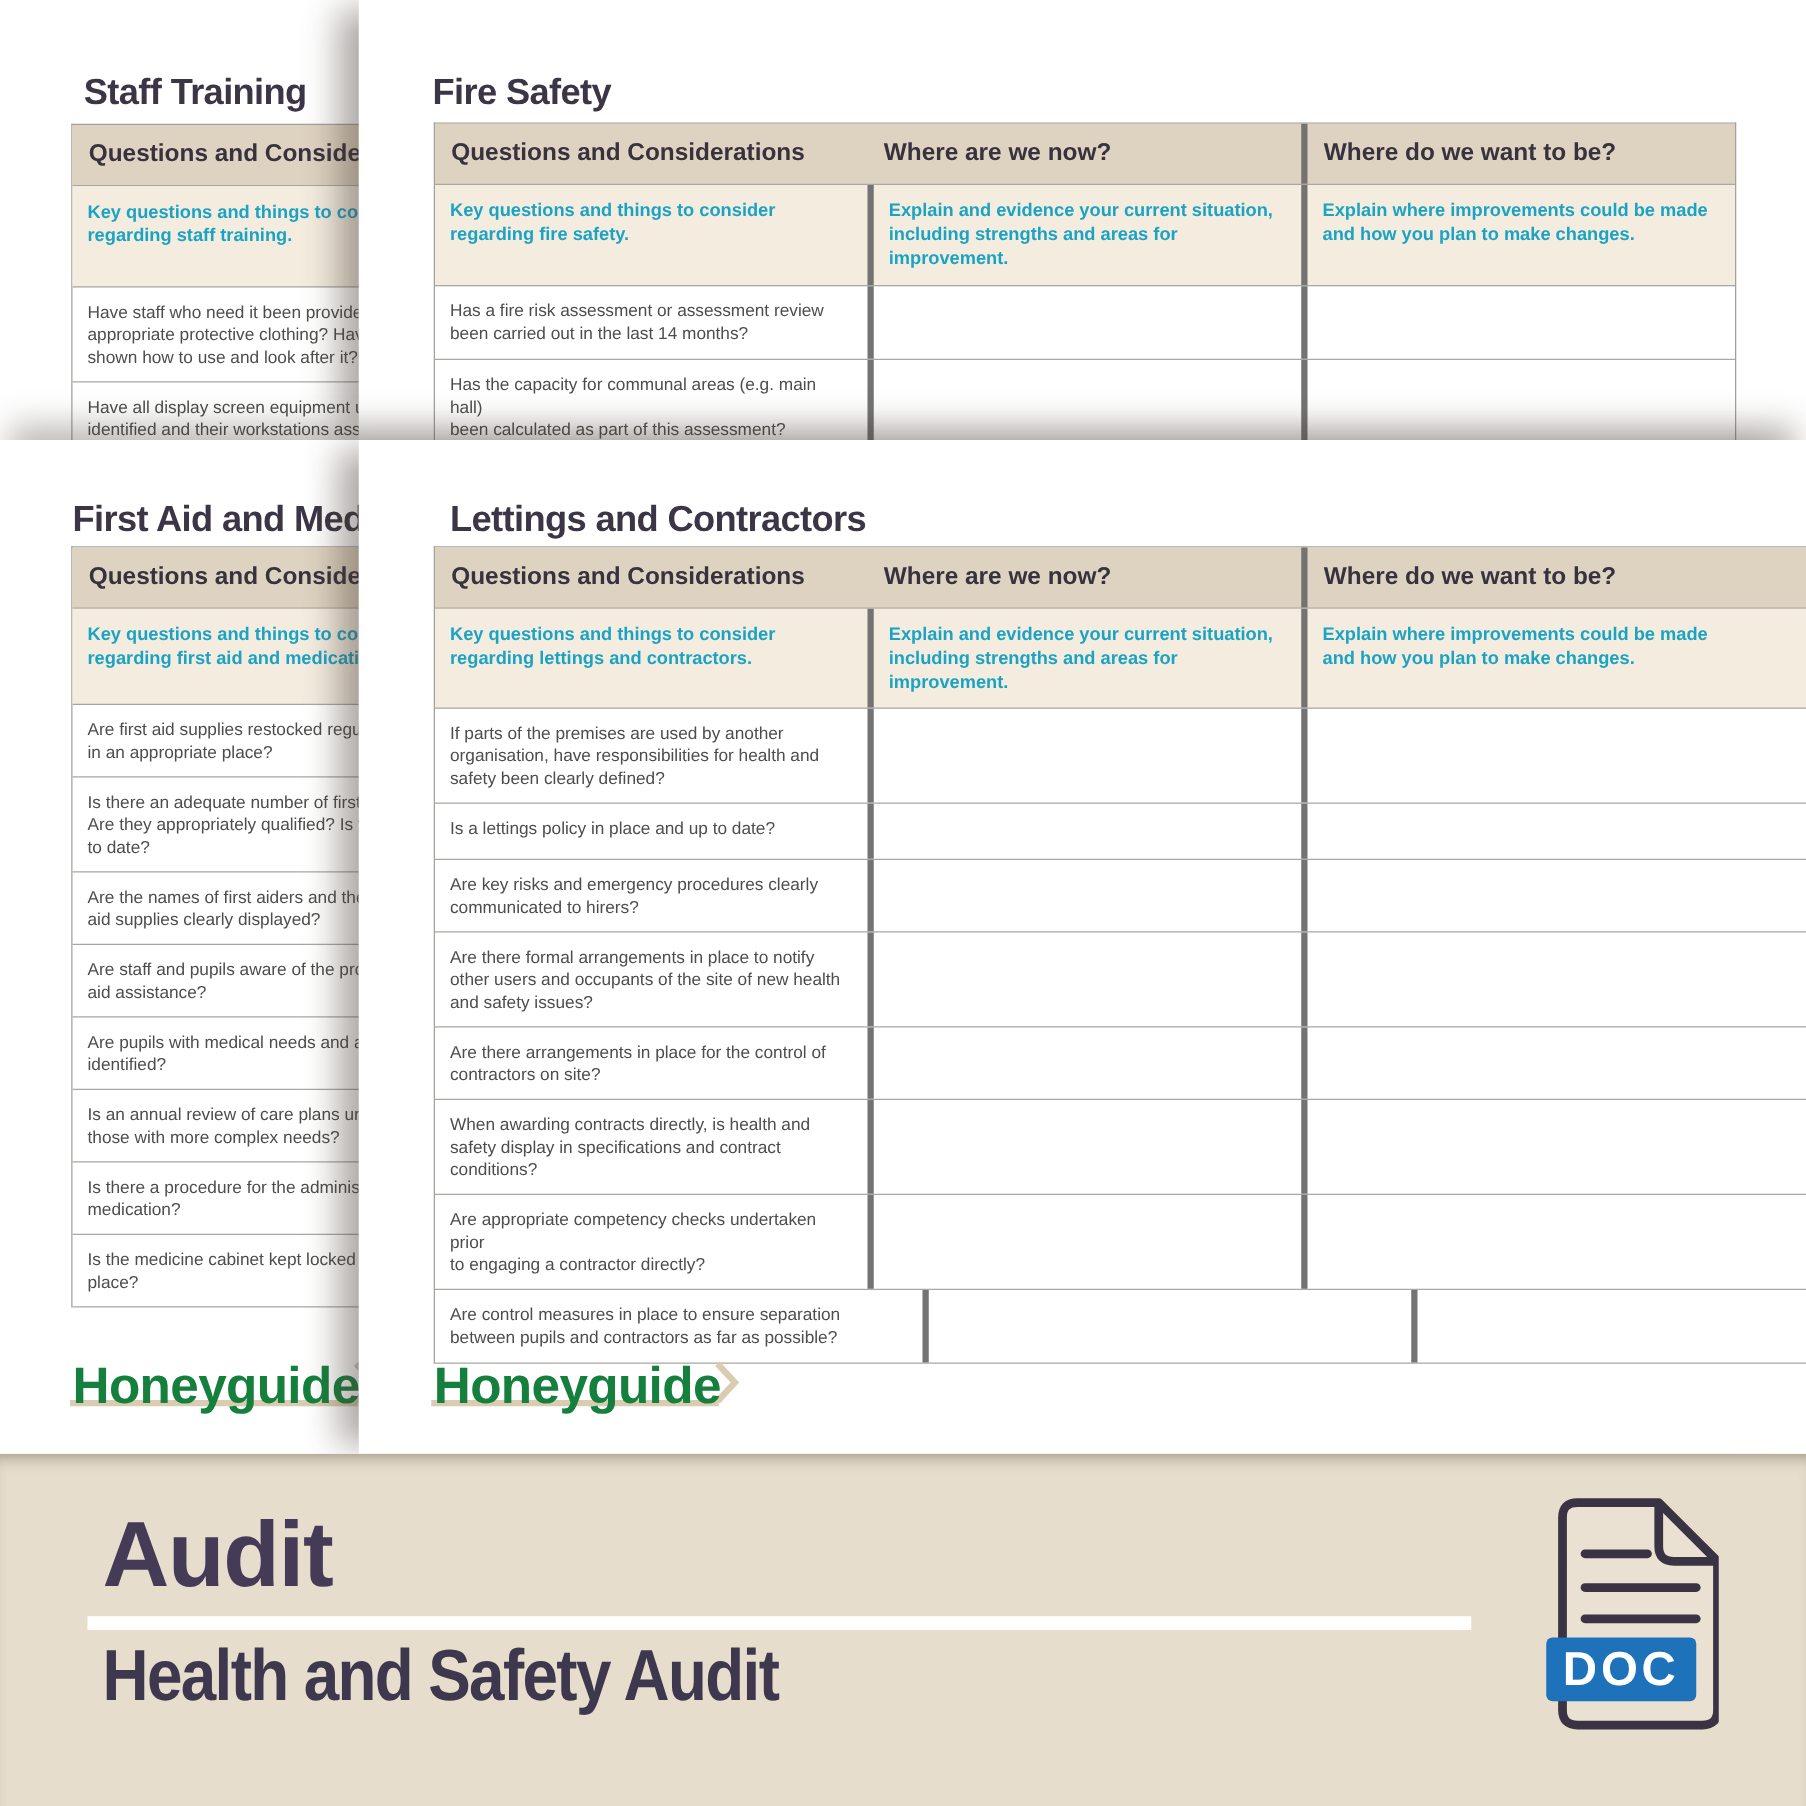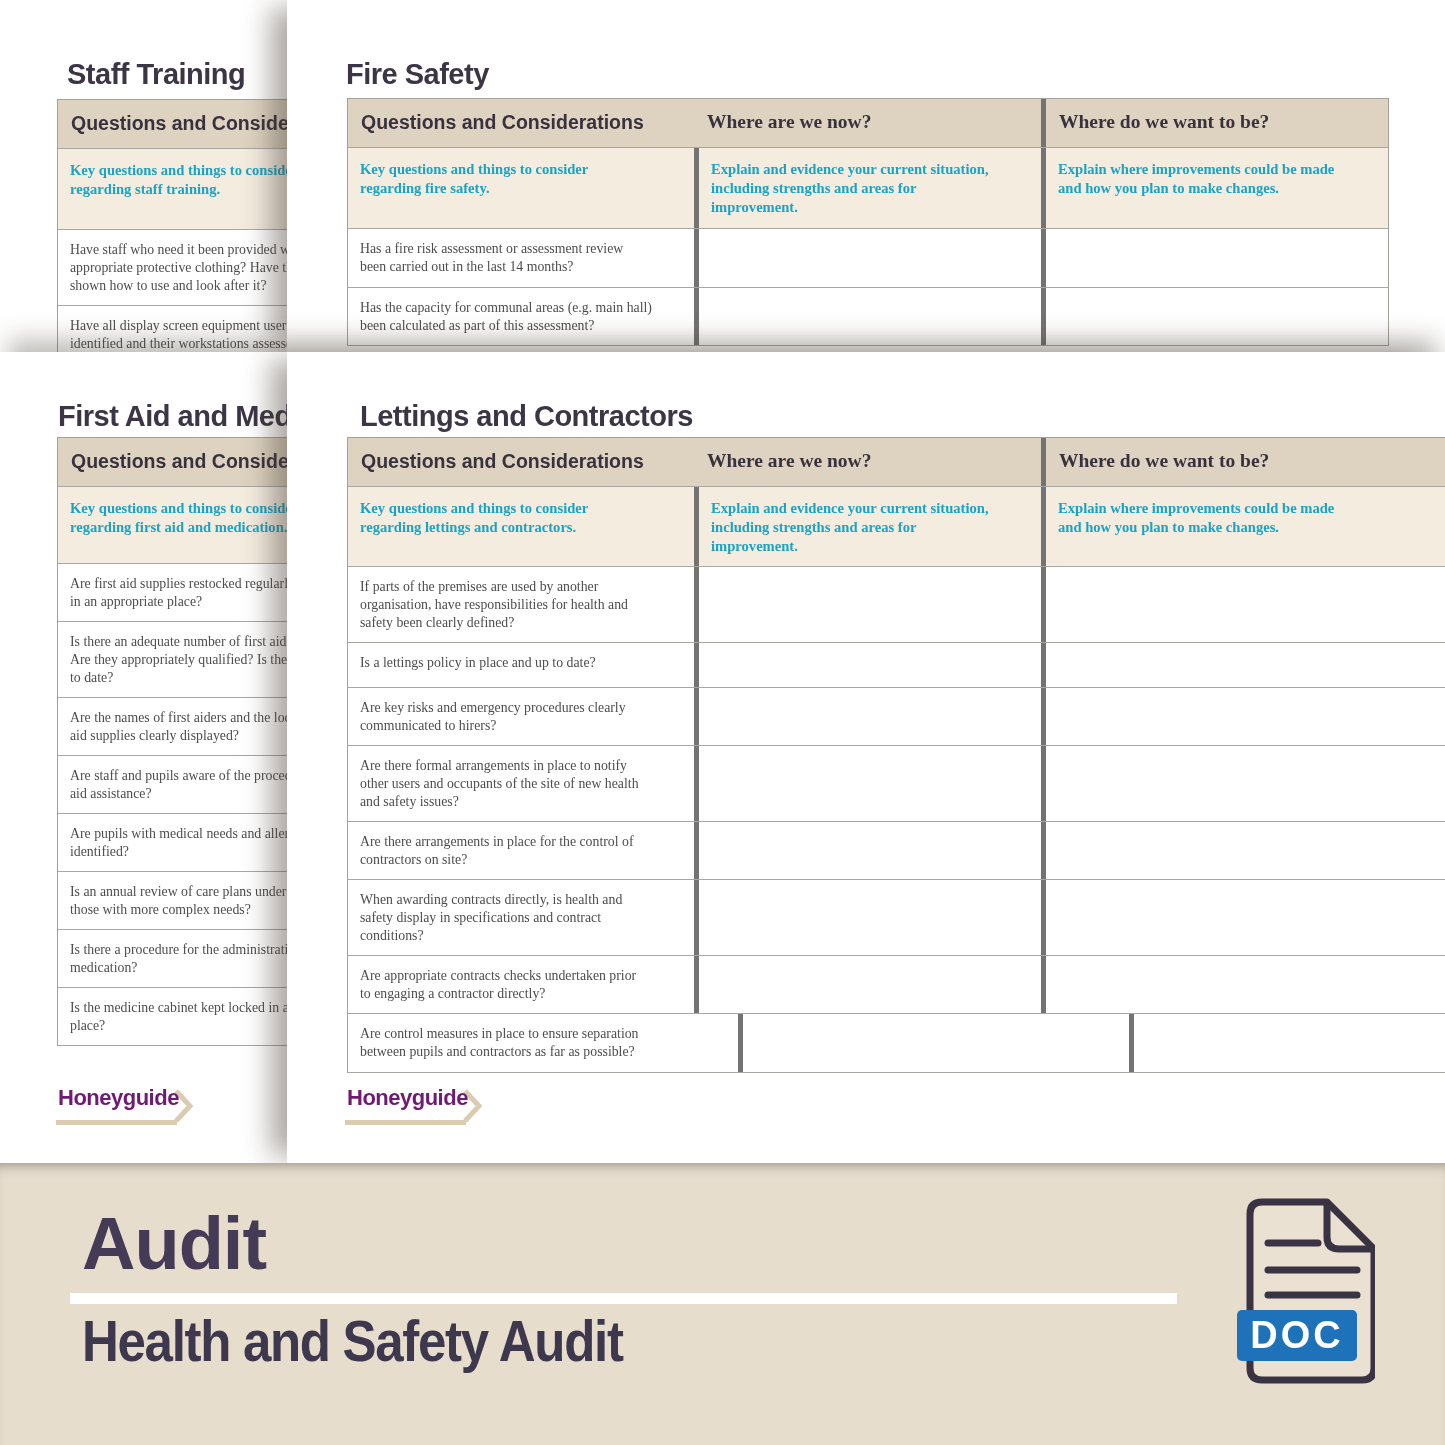--- a/index.html
+++ b/index.html
@@ -13,30 +13,30 @@
   .page-back-bottom{left:0;top:0;width:287px;height:811px;z-index:1;}
   .page-front-bottom{left:287px;top:0;width:1158px;height:811px;z-index:2;box-shadow:-24px 0 26px -8px rgba(70,60,50,0.45);}
 
   .section-title{position:absolute;font-size:29px;font-weight:bold;color:#3b3545;letter-spacing:-0.5px;white-space:nowrap;}
 
   .tbl{position:absolute;border:1px solid #a3a19c;border-bottom:none;}
   .tbl .tr{display:grid;border-bottom:1px solid #a9a7a2;}
   .tbl.wide .tr{grid-template-columns:346px 347px 347px;}
   .tbl.narrow{width:345px;}
   .tbl.narrow .tr{grid-template-columns:345px;}
-  .td{padding:10px 12px;box-sizing:border-box;font-family:Liberation Serif, serif;}
+  .td{padding:10px 12px;box-sizing:border-box;}
   .td + .td{border-left:5px solid #737373;}
   .th-row{background:#ded3c0;min-height:48px;}
   .th{font-size:19.5px;font-weight:bold;color:#38323f;padding:12px 13px 8px 13px;white-space:nowrap;overflow:hidden;}
   .key-row{background:#f3ecdf;min-height:80px;}
   .key{font-size:14.6px;font-weight:bold;color:#1ba3c4;line-height:19px;white-space:pre-line;padding-top:12px;}
   .q{font-size:13.8px;color:#4d4d4d;line-height:18px;white-space:pre-line;padding-top:11px;}
 
   .hg-logo{position:absolute;top:733px;height:42px;display:inline-block;white-space:nowrap;}
-  .hg-text{position:relative;font-size:22px;font-weight:bold;color:#701a75;letter-spacing:-0.5px;z-index:2;}
+  .hg-text{position:relative;font-size:41px;font-weight:bold;color:#15803d;letter-spacing:-0.5px;z-index:2;}
   .hg-underline{position:absolute;left:-2px;bottom:2px;width:100%;height:5px;background:#d9ccb1;z-index:1;}
   .hg-arrow{position:absolute;right:-16px;top:3px;width:22px;height:36px;z-index:1;}
 
   .banner{position:absolute;left:0;top:1163px;width:1445px;height:282px;background:#e7ddcd;z-index:5;box-shadow:inset 0 10px 12px -8px rgba(80,70,60,0.5);}
   .banner-cat{position:absolute;left:82px;top:44px;font-size:74px;font-weight:bold;color:#453b57;letter-spacing:-1px;line-height:1;}
   .banner-bar{position:absolute;left:70px;top:130px;width:1107px;height:11px;background:#ffffff;}
   .banner-title{position:absolute;left:82px;top:146px;font-size:58px;font-weight:bold;color:#3e384e;letter-spacing:-1.5px;line-height:1.1;transform:scaleX(0.88);transform-origin:left center;white-space:nowrap;}
   .doc-icon{position:absolute;left:1235px;top:32px;width:140px;height:190px;}
 </style>
 </head>
@@ -203,21 +203,21 @@
           <div class="td"></div>
         </div>
         <div class="tr" style="min-height:70px;">
           <div class="td q">When awarding contracts directly, is health and
 safety display in specifications and contract
 conditions?</div>
           <div class="td"></div>
           <div class="td"></div>
         </div>
         <div class="tr" style="min-height:57px;">
-          <div class="td q">Are appropriate contracts checks undertaken prior
+          <div class="td q">Are appropriate competency checks undertaken prior
 to engaging a contractor directly?</div>
           <div class="td"></div>
           <div class="td"></div>
         </div>
         <div class="tr" style="min-height:58px;gap:44px;">
           <div class="td q">Are control measures in place to ensure separation
 between pupils and contractors as far as possible?</div>
           <div class="td"></div>
           <div class="td"></div>
         </div>

